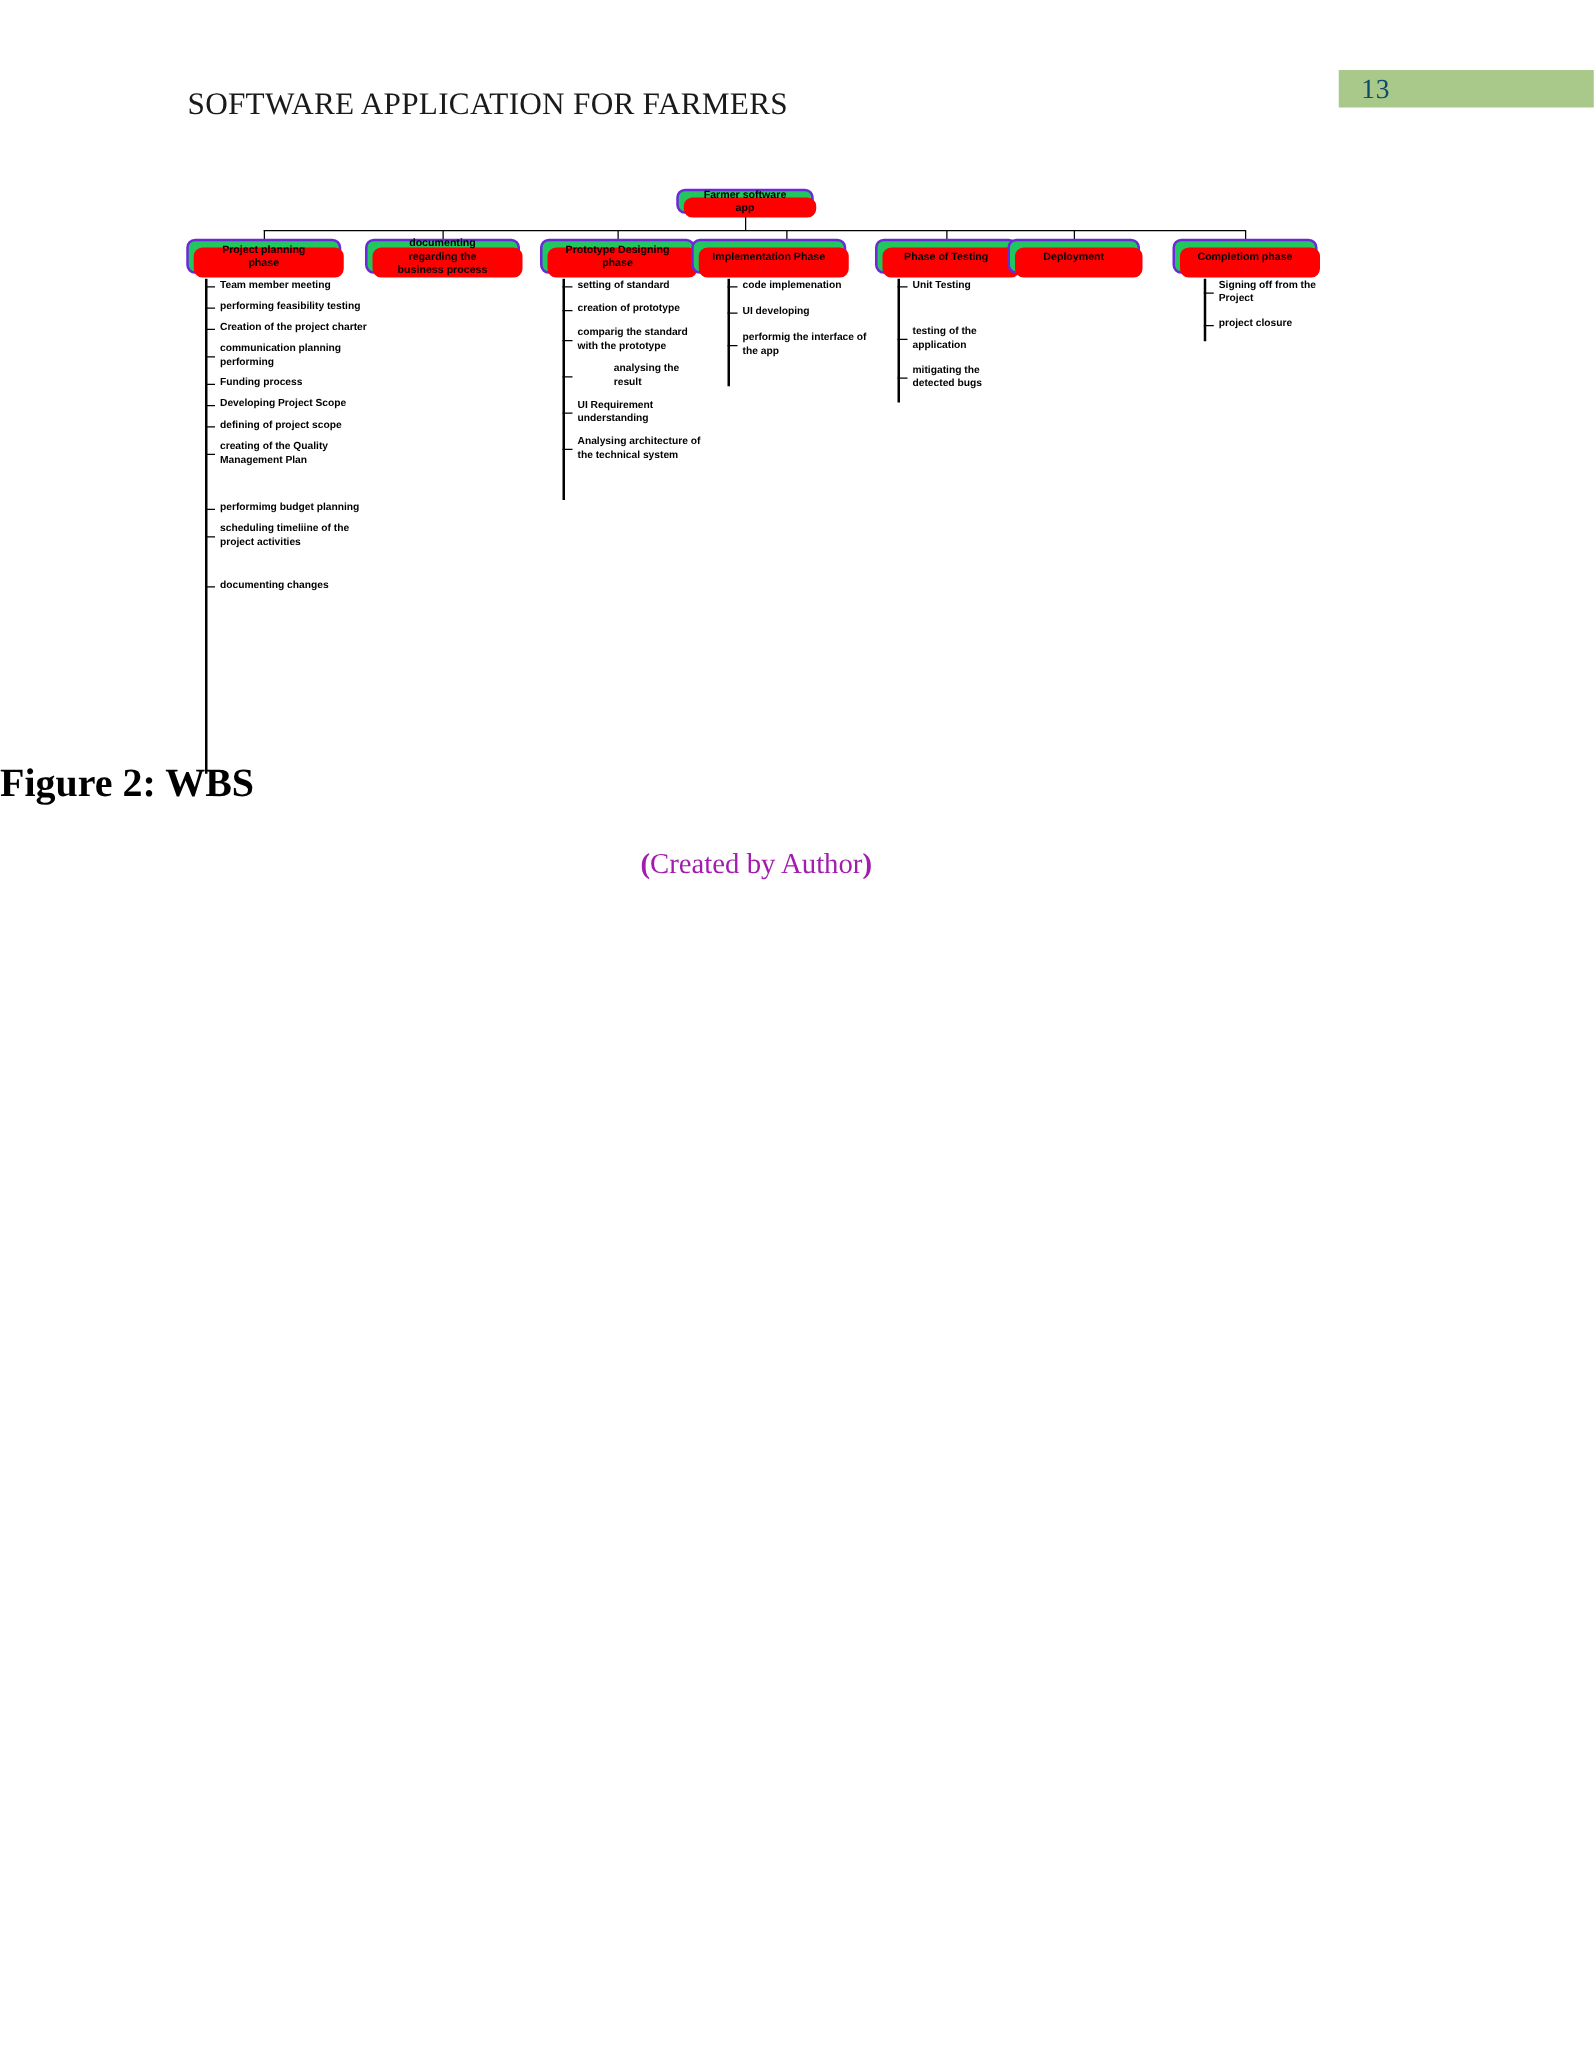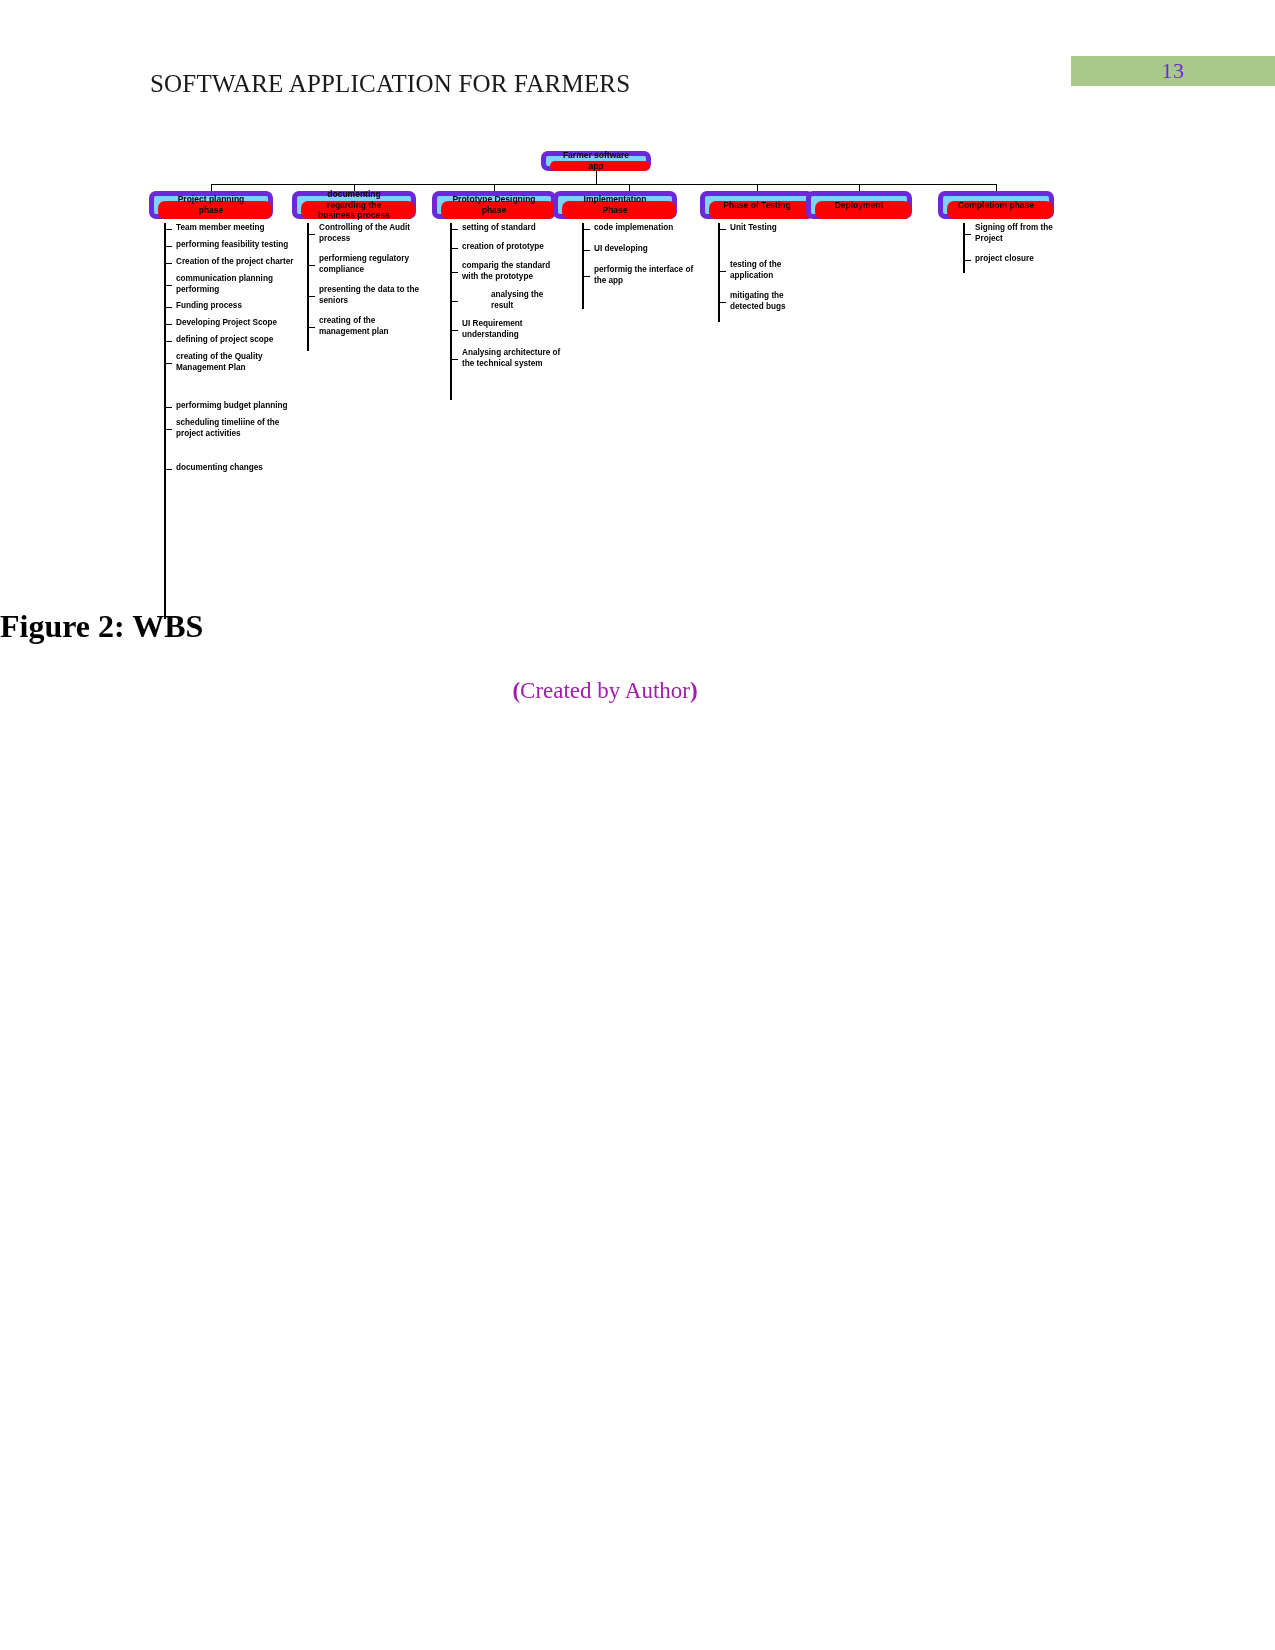--- a/index.html
+++ b/index.html
@@ -16,27 +16,27 @@
   }
 
   
   #page-number-badge {
     position: absolute;
     top: 56px;
     left: 1071px;
     width: 204px;
     height: 30px;
     background: #a8c98a;
-    color: #6d28d9;
+    color: #0c4a6e;
     font-family: "Liberation Serif", serif;
     font-size: 22px;
     line-height: 30px;
+    padding-left: 18px;
     box-sizing: border-box;
     letter-spacing: 0.5px;
-    text-align: center;
   }
 
   #doc-title {
     position: absolute;
     top: 70px;
     left: 150px;
     font-family: "Liberation Serif", serif;
     font-size: 25px;
     color: #1a1a1a;
     letter-spacing: 0.2px;
@@ -48,22 +48,22 @@
     position: absolute;
     top: 145px;
     left: 145px;
     width: 930px;
     height: 430px;
   }
 
   .wbs-node {
     position: absolute;
     box-sizing: border-box;
-    background: #7dd3fc;
-    border: 5px solid #6d28d9;
+    background: #22c55e;
+    border: 2px solid #6d28d9;
     border-radius: 7px;
     color: #000000;
     font-family: "Liberation Sans", sans-serif;
     font-size: 8.5px;
     font-weight: bold;
     text-align: center;
     display: flex;
     align-items: center;
     justify-content: center;
     line-height: 1.25;
@@ -199,27 +199,20 @@
     <div class="wbs-task">communication planning performing</div>
     <div class="wbs-task">Funding process</div>
     <div class="wbs-task">Developing Project Scope</div>
     <div class="wbs-task">defining of project scope</div>
     <div class="wbs-task" style="margin-bottom:28px;">creating of the Quality Management Plan</div>
     <div class="wbs-task">performimg budget planning</div>
     <div class="wbs-task" style="margin-bottom:24px;">scheduling timeliine of the project activities</div>
     <div class="wbs-task">documenting changes</div>
   </div>
 
-  <div class="wbs-col" style="left:162px; width:120px;">
-    <div class="wbs-spine" style="height:128px;"></div>
-    <div class="wbs-task" style="margin-bottom:10px;">Controlling of the Audit process</div>
-    <div class="wbs-task" style="margin-bottom:10px;">performieng regulatory compliance</div>
-    <div class="wbs-task" style="margin-bottom:10px;">presenting the data to the seniors</div>
-    <div class="wbs-task">creating of the management plan</div>
-  </div>
 
   <div class="wbs-col" style="left:305px; width:115px;">
     <div class="wbs-spine" style="height:177px;"></div>
     <div class="wbs-task" style="margin-bottom:8px;">setting of standard</div>
     <div class="wbs-task" style="margin-bottom:8px;">creation of prototype</div>
     <div class="wbs-task" style="margin-bottom:8px;">comparig the standard with the prototype</div>
     <div class="wbs-task" style="margin-bottom:8px;padding-left:41px;">analysing the result</div>
     <div class="wbs-task" style="margin-bottom:8px;">UI Requirement understanding</div>
     <div class="wbs-task">Analysing architecture of the technical system</div>
   </div>

